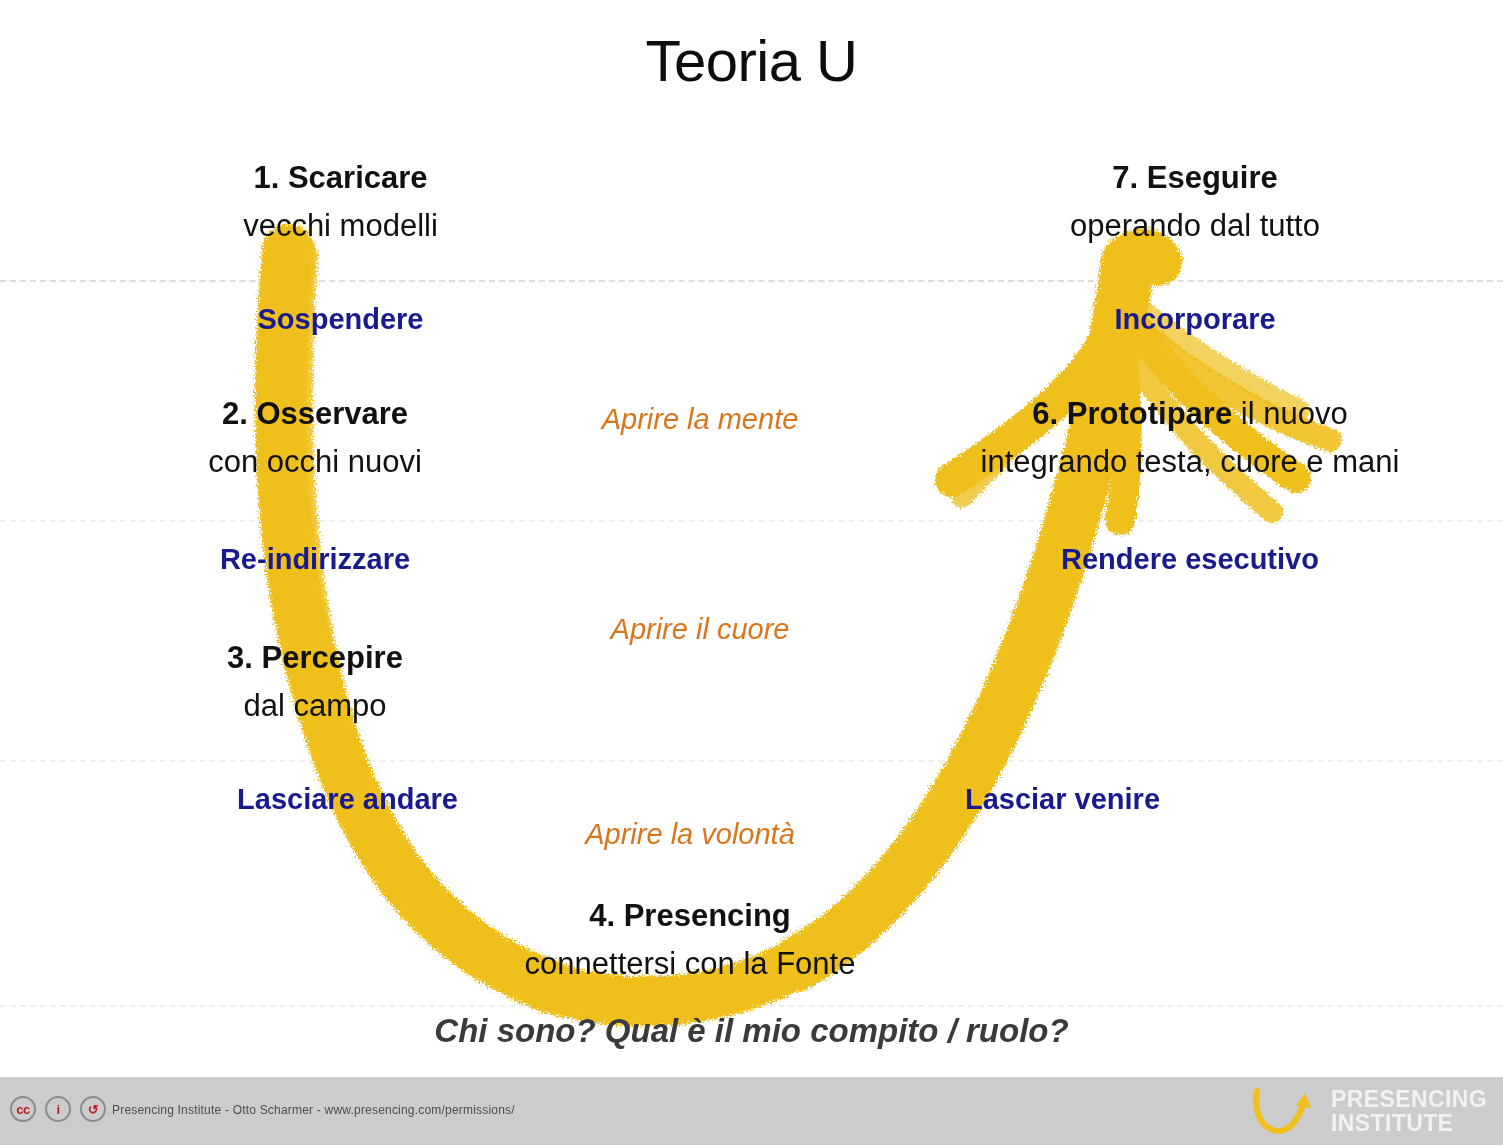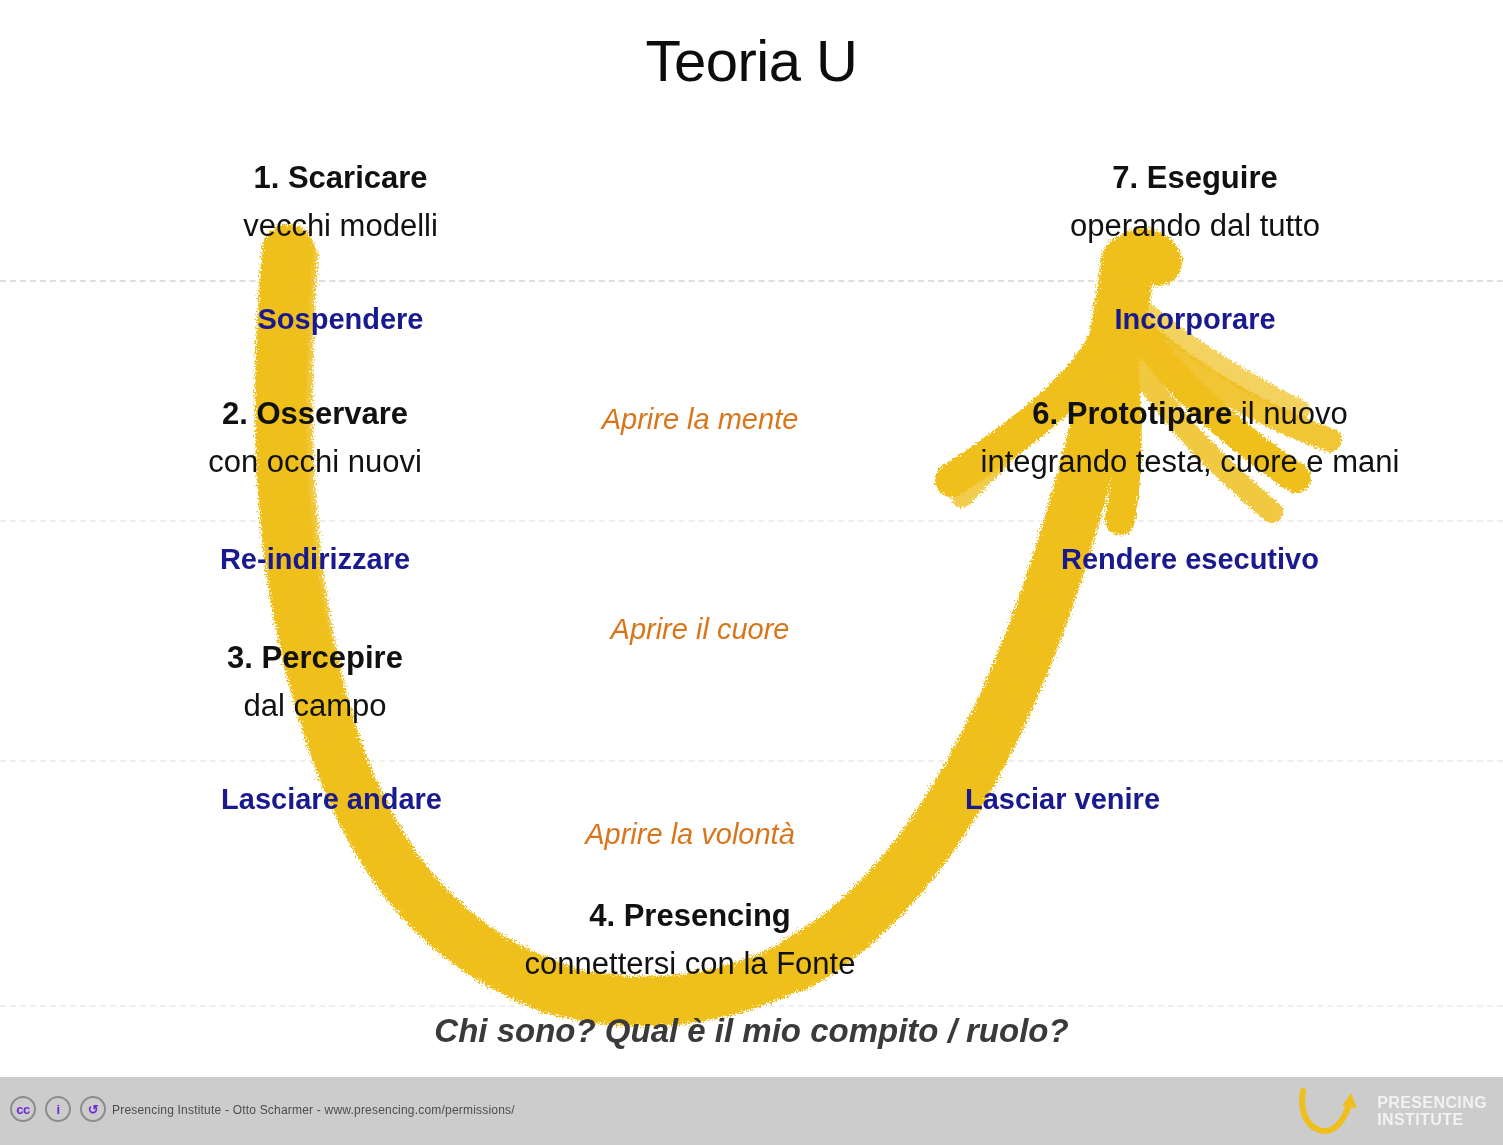--- a/index.html
+++ b/index.html
@@ -101,21 +101,21 @@
     top: 19px;
     display: flex;
     gap: 9px;
     align-items: center;
   }
   .cc-badge {
     width: 26px;
     height: 26px;
     border: 2px solid #8c8c8c;
     border-radius: 50%;
-    color: #6d28d9;
+    color: #b91c1c;
     font-size: 13px;
     font-weight: bold;
     display: flex;
     align-items: center;
     justify-content: center;
     box-sizing: border-box;
     letter-spacing: -0.5px;
   }
   .credit {
     position: absolute;
@@ -129,21 +129,21 @@
     position: absolute;
     right: 16px;
     top: 8px;
     display: flex;
     align-items: center;
     gap: 12px;
   }
   .logo-mark { width: 74px; height: 54px; }
   .logo-text {
     color: #f2f2f2;
-    font-size: 16px;
+    font-size: 23px;
     font-weight: bold;
     line-height: 1.04;
     letter-spacing: 0.4px;
   }
 </style>
 </head>
 <body>
 
 <div id="slide">
 
@@ -202,21 +202,21 @@
     <span class="sub">con occhi nuovi</span>
   </div>
 
   <div class="tb blue" style="left:95px; top:543px; width:440px;">Re-indirizzare</div>
 
   <div class="tb step" style="left:95px; top:640px; width:440px;">
     <span class="hd">3. Percepire</span>
     <span class="sub">dal campo</span>
   </div>
 
-  <div class="tb blue" style="left:94px; top:783px; width:475px;">Lasciare andare</div>
+  <div class="tb blue" style="left:110px; top:783px; width:475px;">Lasciare andare</div>
 
   <div class="tb step" style="left:950px; top:160px; width:490px;">
     <span class="hd">7. Eseguire</span>
     <span class="sub">operando dal tutto</span>
   </div>
 
   <div class="tb blue" style="left:950px; top:303px; width:490px;">Incorporare</div>
 
   <div class="tb step" style="left:930px; top:396px; width:520px;">
     <span class="hd">6. Prototipare</span><span class="inline-sub"> il nuovo</span>

